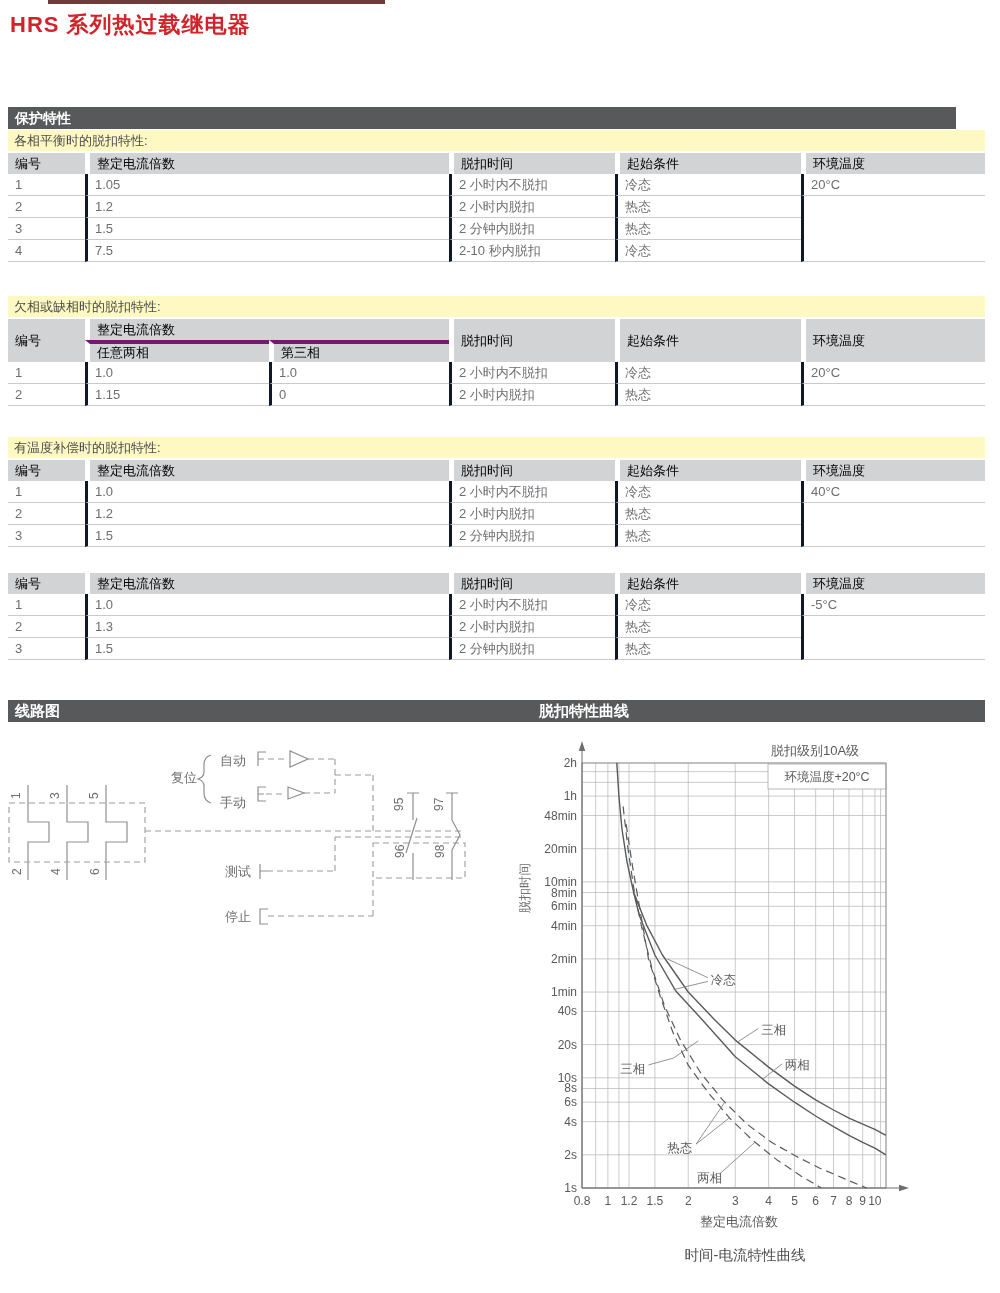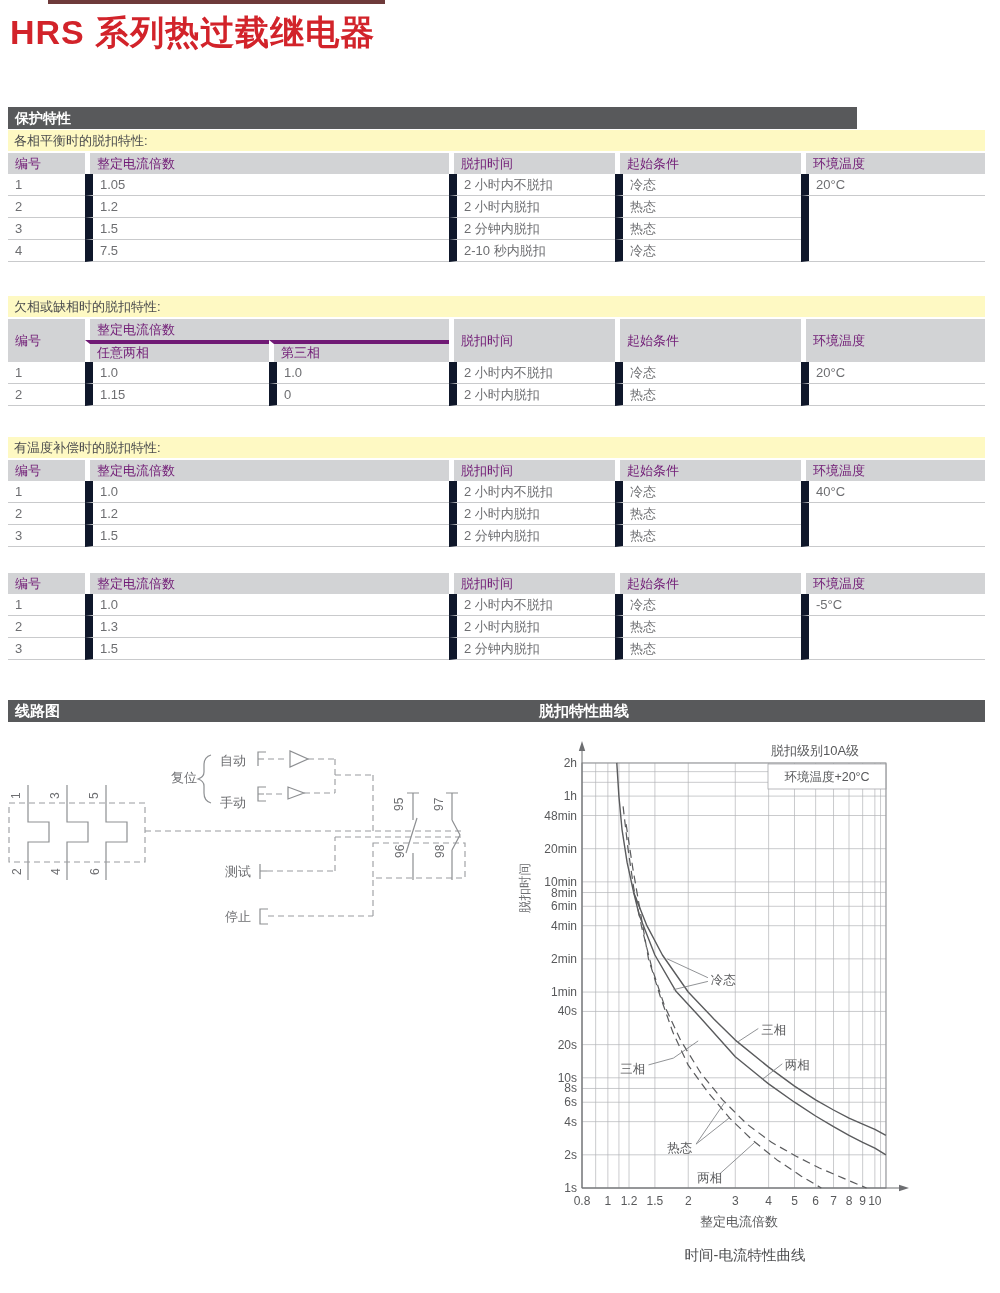--- a/index.html
+++ b/index.html
@@ -1,36 +1,36 @@
 <!DOCTYPE html>
 <html><head>
 <meta charset="utf-8">
 <style>
   html,body{margin:0;padding:0;background:#fff;}
   #page{position:relative;width:1000px;height:1293px;background:#fff;overflow:hidden;
         font-family:"Liberation Sans","DejaVu Sans",sans-serif;color:#58595b;}
   .top-strip{position:absolute;left:48px;top:0;width:337px;height:4px;background:#6e3a3a;}
-  #page-title{position:absolute;left:10px;top:10px;margin:0;font-size:34px;font-weight:bold;
+  #page-title{position:absolute;left:10px;top:10px;margin:0;font-size:22px;font-weight:bold;
               color:#d2232a;letter-spacing:1px;}
   .bar{position:absolute;height:22px;line-height:22px;background:#58595b;color:#fff;
        font-size:14px;font-weight:bold;padding-left:7px;box-sizing:border-box;}
-  .bar-protection{left:8px;top:107px;width:849px;}
+  .bar-protection{left:8px;top:107px;width:948px;}
   .bar-circuit{left:8px;top:700px;width:549px;font-size:15px;}
   .bar-curve{left:510px;top:700px;width:475px;font-size:15px;padding-left:29px;}
   .tblock{position:absolute;left:8px;width:977px;}
   .tblock.t0{top:130px;} .tblock.t1{top:296px;} .tblock.t2{top:437px;} .tblock.t3{top:573px;}
   .subtitle{height:21px;line-height:21px;background:#fef9c3;color:#4b4c4e;font-size:13px;
             padding-left:6px;margin-bottom:2px;}
   table.dt{border-collapse:separate;border-spacing:0;table-layout:fixed;width:977px;}
-  table.dt th{background:#d2d3d5;height:21px;font-weight:normal;text-align:left;color:#701a75;
+  table.dt th{background:#d2d3d5;height:21px;font-weight:normal;text-align:left;color:#000000;
               font-size:13px;padding:0 0 0 7px;box-sizing:border-box;border-left:5px solid #fff;}
   table.dt th.first{border-left:none;}
   table.dt th.sub{border-top:4px solid #701a75;}
   table.dt td{height:22px;font-size:13px;color:#6d6e71;text-align:left;padding:0 0 0 7px;
-              box-sizing:border-box;border-left:8px solid #0f172a;border-bottom:1px solid #c9cacc;}
+              box-sizing:border-box;border-left:3px solid #0f172a;border-bottom:1px solid #c9cacc;}
   table.dt td.first{border-left:none;}
   table.dt td.arest{border-bottom:1px solid #c9cacc;}
   #diagram-svg{position:absolute;left:8px;top:725px;}
   #curve-svg{position:absolute;left:515px;top:728px;}
   .dgr{stroke:#8d8f92;stroke-width:1.2;fill:none;}
   .dgr-dash{stroke:#9a9c9f;stroke-width:1.1;fill:none;stroke-dasharray:6 4;}
   .dgr-txt{fill:#6d6e71;font-size:13px;}
   .dgr-num{fill:#6d6e71;font-size:12px;}
 </style>
 </head>

